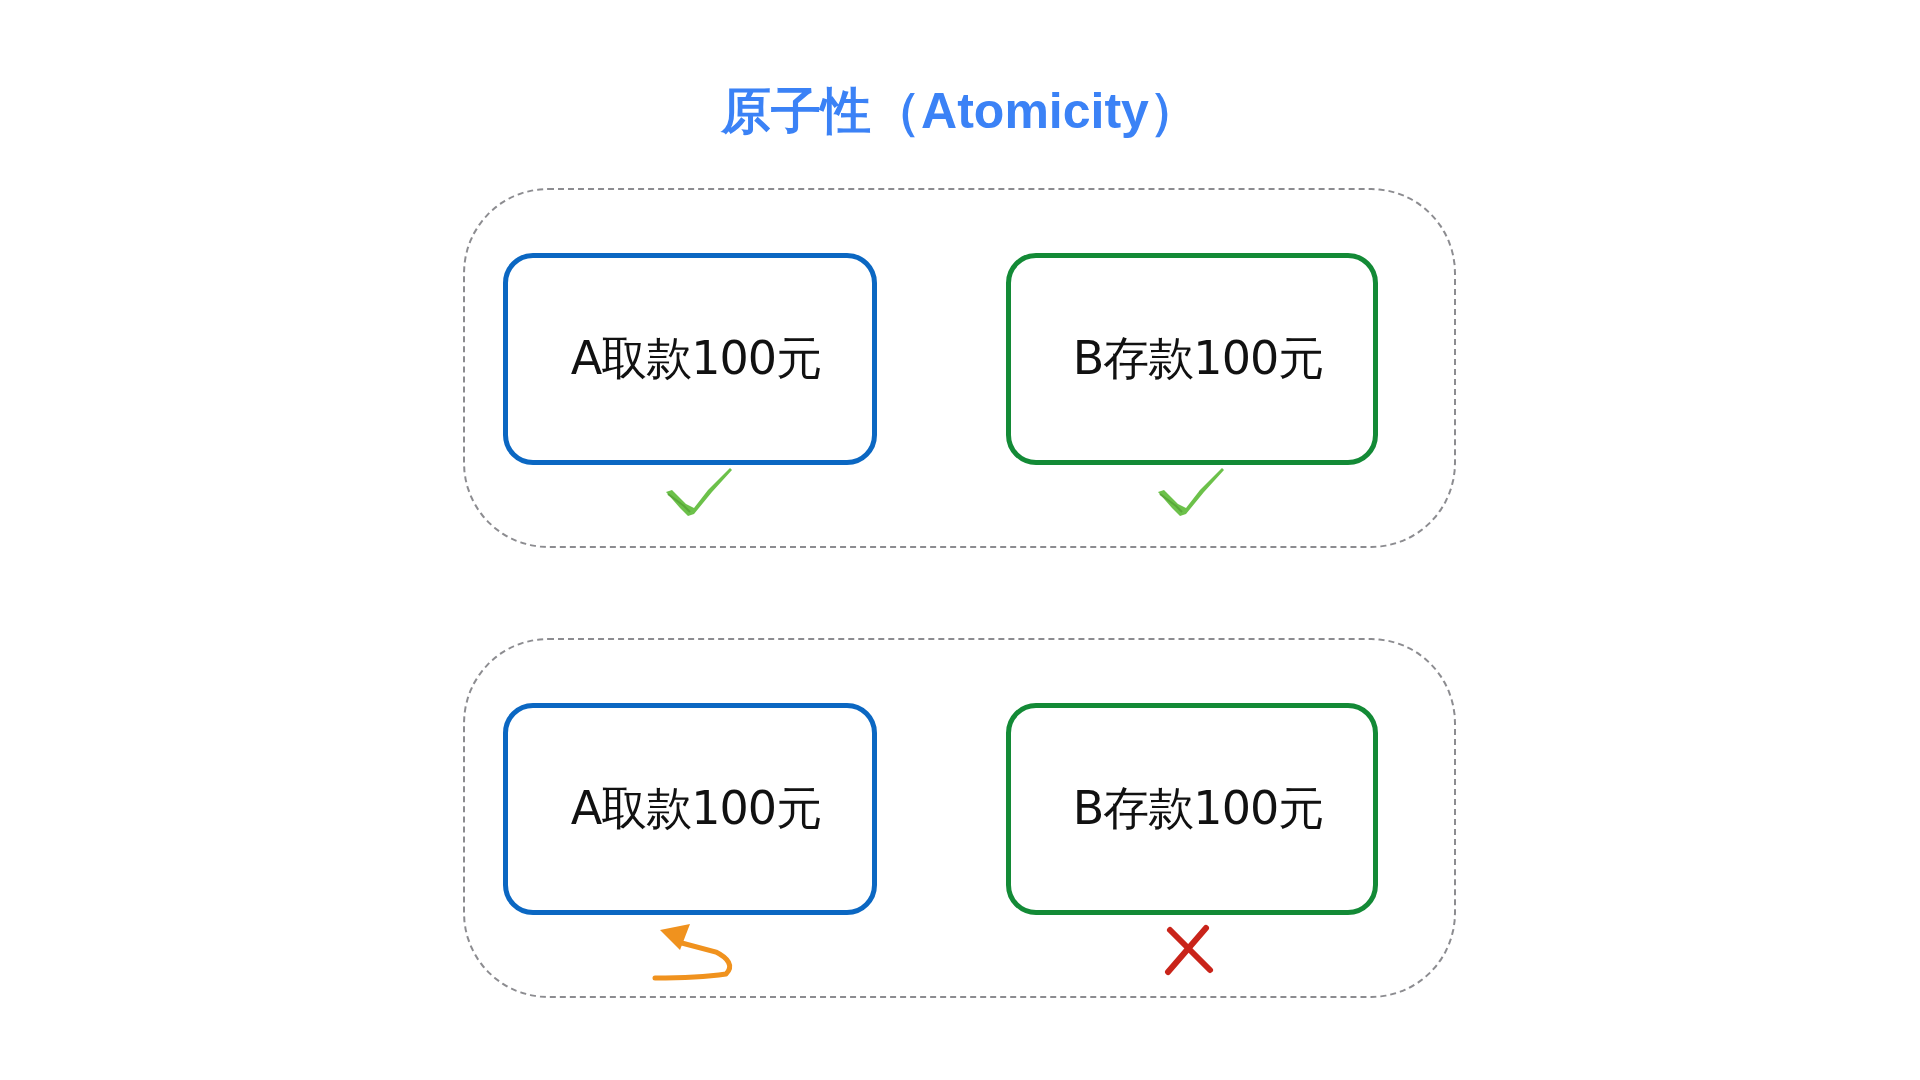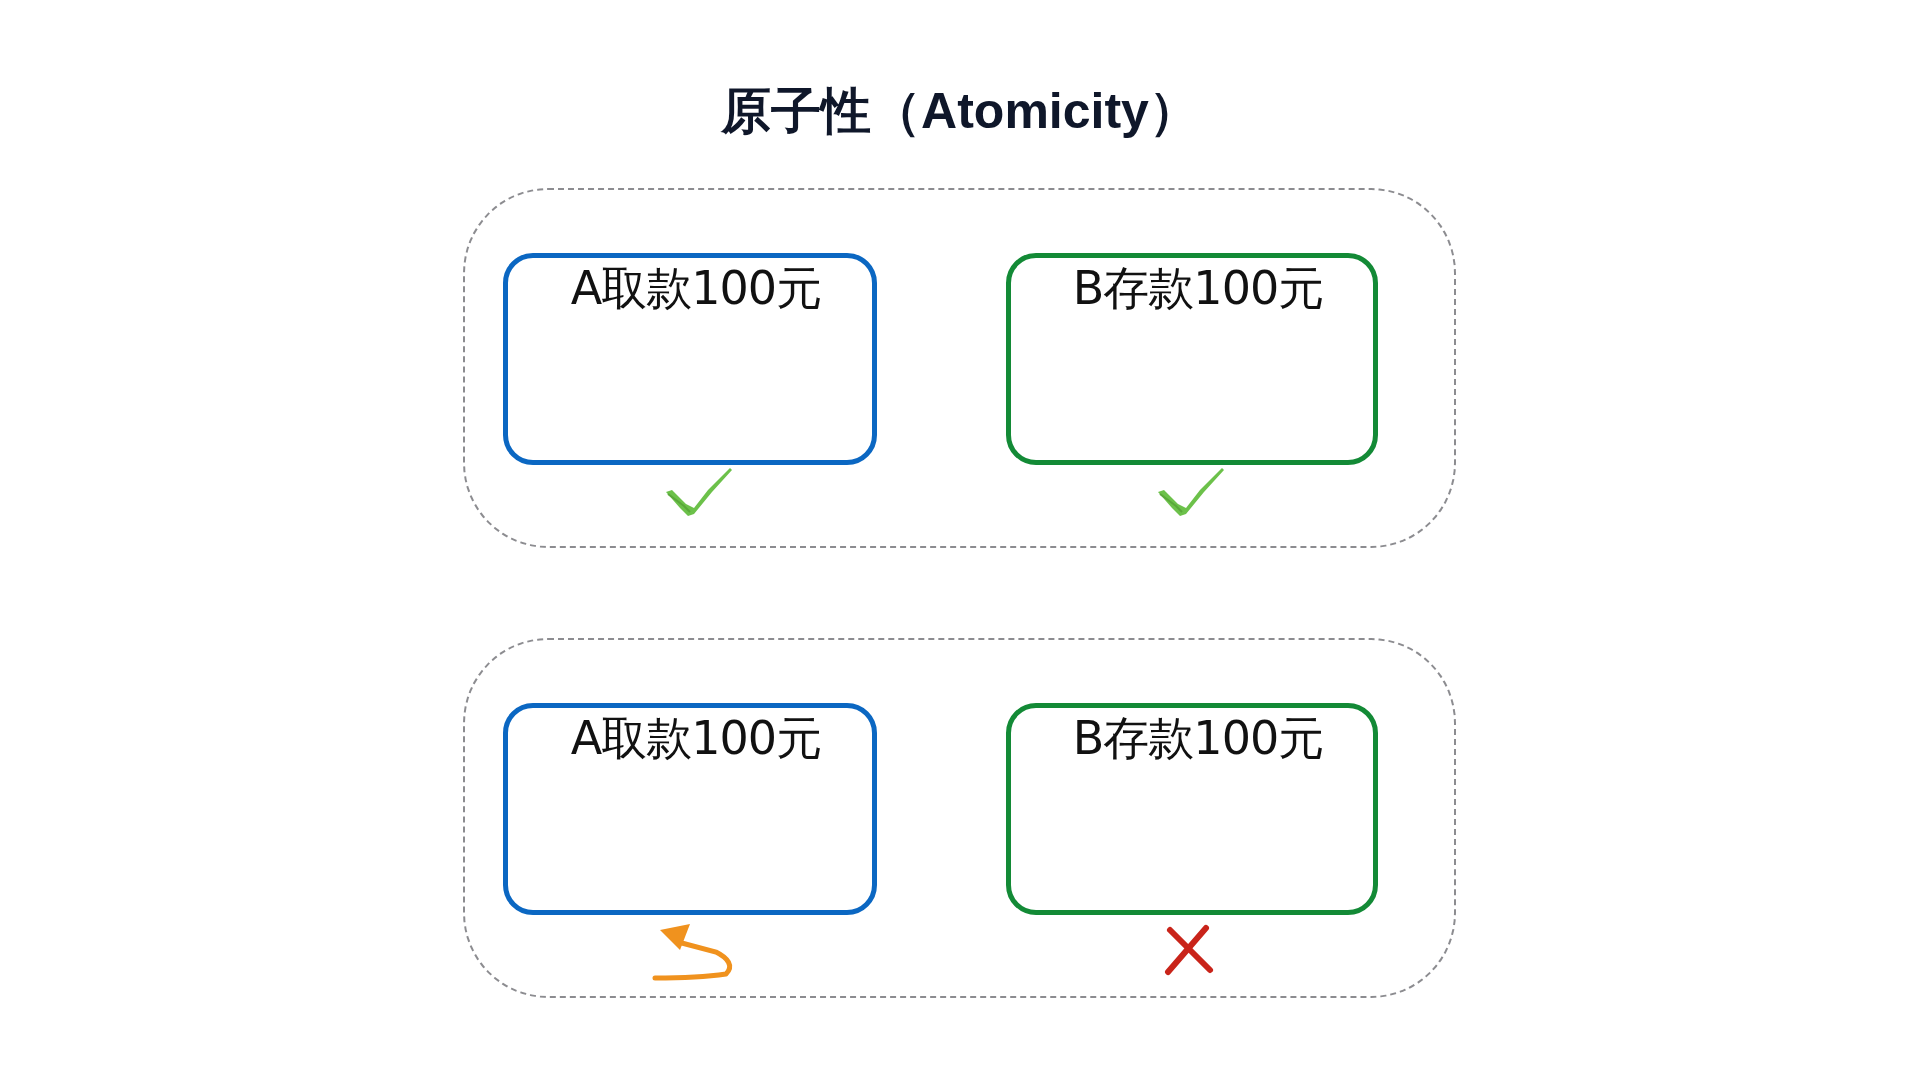--- a/index.html
+++ b/index.html
@@ -3,34 +3,34 @@
 <meta charset="utf-8">
 <style>
   html, body { margin: 0; padding: 0; }
   body {
     width: 1920px; height: 1080px; background: #ffffff;
     position: relative; overflow: hidden;
     font-family: "Liberation Sans", "DejaVu Sans", sans-serif;
   }
   .title {
     position: absolute; left: 0; width: 1920px; top: 78px;
-    text-align: center; font-size: 50px; font-weight: bold; color: #0f172a;
+    text-align: center; font-size: 50px; font-weight: bold; color: #3b82f6;
     letter-spacing: 0px;
   }
   .group {
     position: absolute; left: 463px; width: 993px;
     border: 2px dashed #8c8c90; border-radius: 85px;
     box-sizing: border-box;
   }
   .g1 { top: 188px; height: 360px; }
   .g2 { top: 638px; height: 360px; }
   .box {
     position: absolute; box-sizing: border-box;
     border-radius: 30px; border: 5px solid;
-    display: flex; align-items: flex-start; justify-content: center;
+    display: flex; align-items: center; justify-content: center;
     font-size: 46px; color: #111;
     font-family: "DejaVu Sans", "Liberation Sans", sans-serif;
     font-weight: normal;
   }
   .box span { margin-left: 12px; letter-spacing: -1px; }
   .mark { position: absolute; }
 </style>
 </head>
 <body>
 

